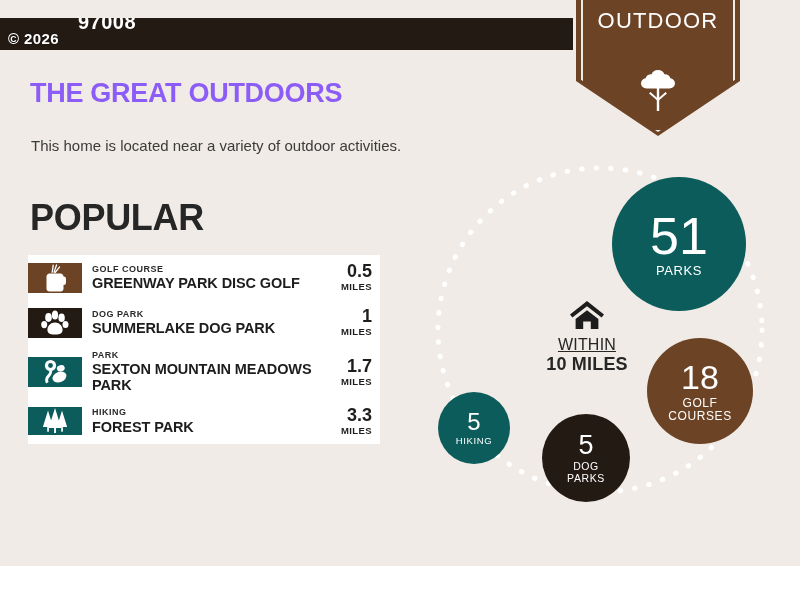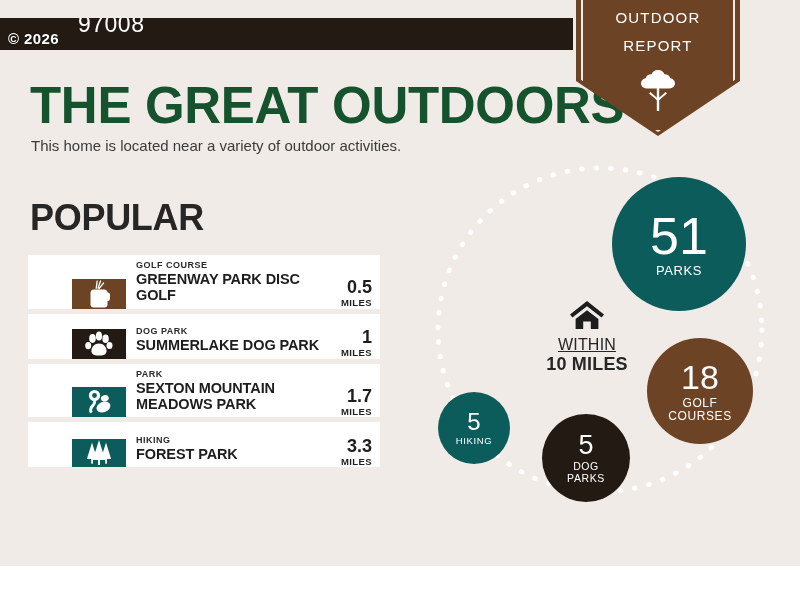--- a/index.html
+++ b/index.html
@@ -39,22 +39,22 @@
     width: 573px;
     height: 32px;
     background: #241a14;
     color: #ffffff;
     overflow: hidden;
   }
   .topbar-text {
     position: absolute;
     left: 78px;
     top: -7px;
-    font-size: 23px;
-    font-weight: 400;
+    font-size: 20px;
+    font-weight: 700;
     letter-spacing: 0.5px;
     color: #ffffff;
     white-space: nowrap;
     text-align: right;
   }
 
   
   .watermark {
     position: absolute;
     left: 8px;
@@ -91,44 +91,44 @@
     -webkit-clip-path: polygon(0 0, 100% 0, 100% 68%, 50% 100%, 0 68%);
     clip-path: polygon(0 0, 100% 0, 100% 68%, 50% 100%, 0 68%);
     pointer-events: none;
   }
   .badge-line1, .badge-line2 {
     position: absolute;
     width: 100%;
     text-align: center;
     color: #ffffff;
     font-weight: 400;
-    font-size: 15px;
+    font-size: 22px;
     letter-spacing: 1.2px;
     line-height: 1;
   }
   .badge-line1 { top: 46px; }
   .badge-line2 { top: 74px; }
   .badge-tree {
     position: absolute;
     left: 50%;
     top: 104px;
     transform: translateX(-50%);
     width: 40px;
     height: 44px;
   }
 
   
   .title {
     position: absolute;
     left: 30px;
     top: 80px;
-    font-size: 51px;
+    font-size: 27px;
     font-weight: 700;
     letter-spacing: -0.3px;
-    color: #14532d;
+    color: #8b5cf6;
     line-height: 1;
     text-align: right;
   }
   .subtitle {
     position: absolute;
     left: 31px;
     top: 138px;
     font-size: 15px;
     font-weight: 400;
     color: #3b3b3b;
@@ -148,25 +148,23 @@
   
   .poi-list {
     position: absolute;
     left: 28px;
     top: 255px;
     width: 352px;
   }
   .poi-row {
     position: relative;
     display: flex;
-    align-items: flex-end;
+    align-items: center;
     background: #ffffff;
-    margin-bottom: 5px;
     min-height: 45px;
-    padding-left: 44px;
   }
   .poi-icon {
     flex: 0 0 54px;
     width: 54px;
     display: flex;
     align-items: center;
     justify-content: center;
   }
   .poi-icon svg { display: block; }
   .poi-body {
@@ -299,21 +297,20 @@
 <div class="screen">
   <div class="canvas">
 
     <div class="topbar">
       <div class="topbar-text">97008</div>
     </div>
 
     <div class="badge">
       <div class="badge-inner"></div>
       <div class="badge-line1">OUTDOOR</div>
-      <div class="badge-line2">REPORT</div>
       <svg class="badge-tree" viewBox="0 0 40 44">
         <path fill="#ffffff" d="M20 2c-3.4 0-5.6 1.9-6.4 4.3C10.9 6.1 8.3 7.6 7.6 10.2 5.1 10.6 3 12.6 3 15.2c0 2.9 2.5 5.2 5.6 5.2h22.8c3.1 0 5.6-2.3 5.6-5.2 0-2.6-2.1-4.6-4.6-5-.7-2.6-3.3-4.1-6-3.9C25.6 3.9 23.4 2 20 2z"></path>
         <path fill="#ffffff" d="M18.8 19h2.4v24h-2.4z"></path>
         <path fill="#ffffff" d="M19.8 30.5 12.4 24l-1.3 1.5 8.7 7.6zM20.2 30.5 27.6 24l1.3 1.5-8.7 7.6z"></path>
       </svg>
     </div>
 
     <div class="title">THE GREAT OUTDOORS</div>
     <div class="subtitle">This home is located near a variety of outdoor activities.</div>
     <div class="popular-heading">POPULAR</div>

